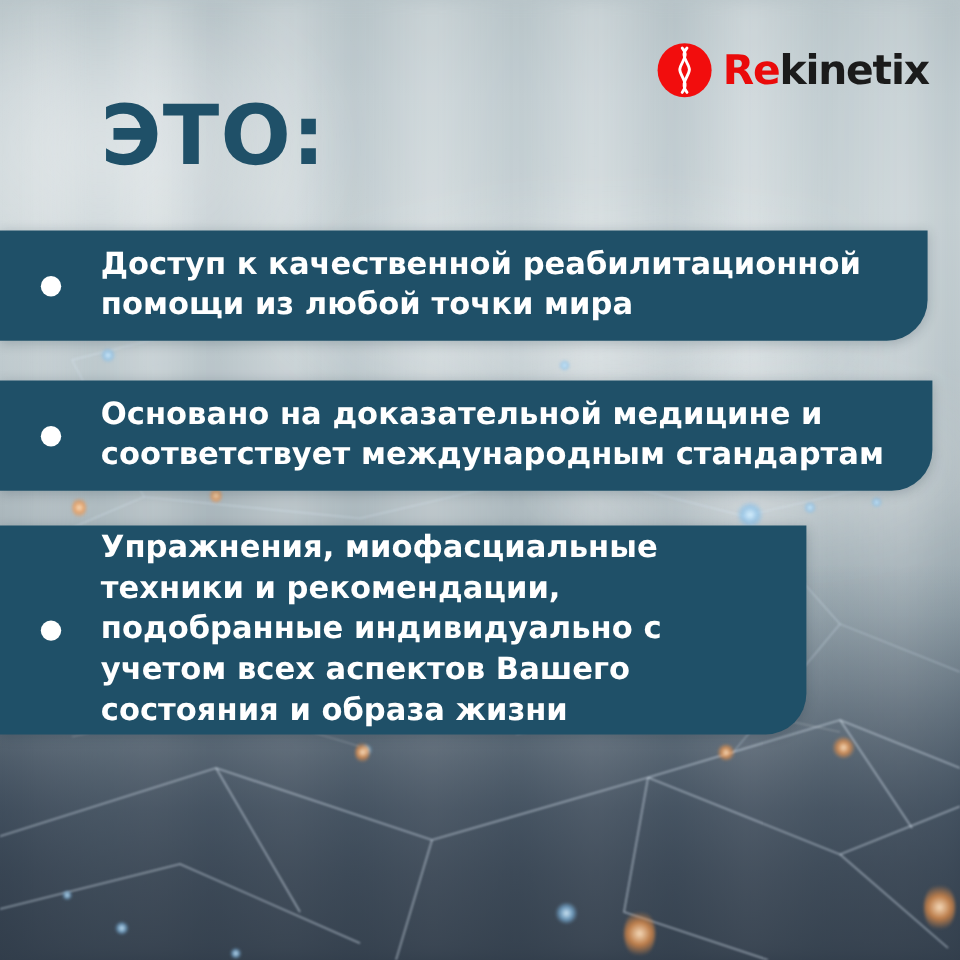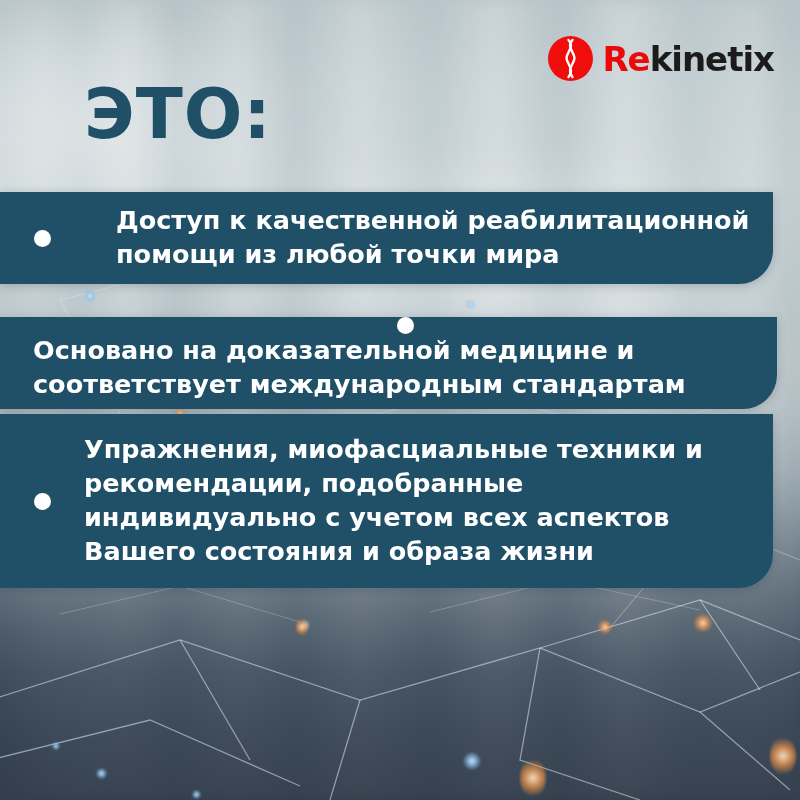--- a/index.html
+++ b/index.html
@@ -152,23 +152,23 @@
   .card-text {
     color:#ffffff;
     font-weight:bold;
     font-size:25.5px;
     line-height:1.33;
     margin-left:33px;
     margin-right:18px;
     font-family:"DejaVu Sans", sans-serif;
   }
 
-  #card-0 { top:192px; width:773px; height:92px;gap:32px; }
-  #card-1 { top:317px; width:777px; height:92px;flex-direction:column; }
-  #card-2 { top:414px; width:773px; height:174px; }
+  #card-0 { top:192px; width:773px; height:92px; }
+  #card-1 { top:317px; width:777px; height:92px; }
+  #card-2 { top:438px; width:672px; height:174px; }
   #card-3 { top:640px; width:773px; height:92px; }
 </style>
 </head>
 <body>
 
 <div id="stage">
 
   <div class="bg-base"></div>
   <div class="bg-bands"></div>
   <div class="bg-glow-a"></div>

